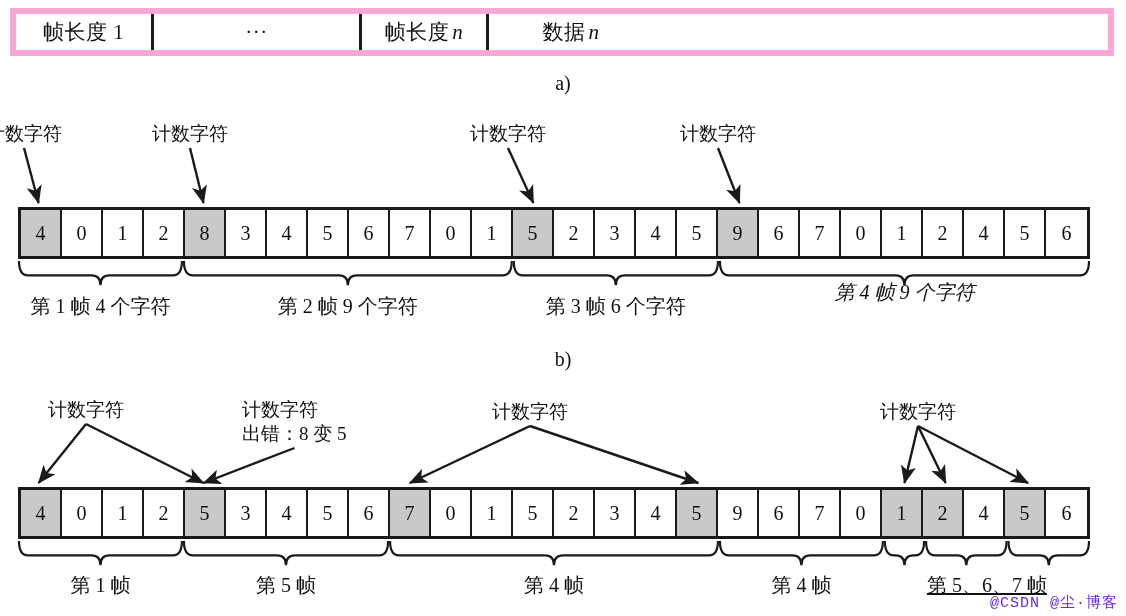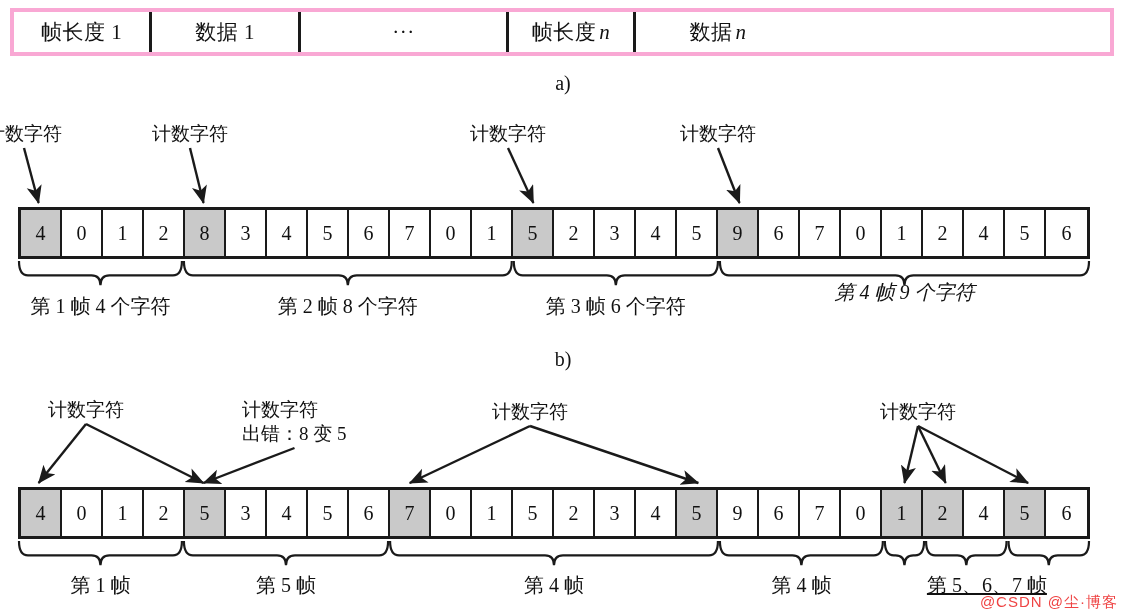--- a/index.html
+++ b/index.html
@@ -6,21 +6,21 @@
   body{
     width:1126px;height:616px;
     font-family:"Liberation Serif","DejaVu Serif",serif;
     color:#111;position:relative;overflow:hidden;
   }
   #stage{position:absolute;left:0;top:0;width:1126px;height:616px;}
 
   
   .fmt-table{
     position:absolute;left:10px;top:8px;width:1104px;height:48px;
-    border:4px solid #f9a8d4;box-sizing:border-box;display:flex;
+    border:6px solid #f9a8d4;box-sizing:border-box;display:flex;
     background:#fff;
   }
   .fmt-cell{
     border-right:3px solid #1a1a1a;box-sizing:border-box;
     display:flex;align-items:center;justify-content:center;
     font-size:21px;letter-spacing:.5px;white-space:nowrap;
   }
   .fmt-cell:last-child{border-right:none;}
   .fmt-cell .it{font-style:italic;padding-left:3px;}
 
@@ -58,36 +58,33 @@
   
   .cap{
     position:absolute;font-size:20px;white-space:nowrap;text-align:center;
   }
 
   svg.overlay{position:absolute;left:0;top:0;width:1126px;height:616px;
     pointer-events:none;}
 
   .wm{
     position:absolute;right:8px;bottom:4px;
-    font-size:15px;color:#ef4444;font-family:Liberation Sans, sans-serif;
+    font-size:15px;color:#6d28d9;font-family:Liberation Mono, monospace;
     letter-spacing:1px;
   }
 </style>
 </head>
 <body>
 
 <div id="stage">
 
   <div class="fmt-table" id="fmt-table">
       <div class="fmt-cell" style="width: 138px;">
         <span>帧长度 1</span>
       </div>
-      <div class="fmt-cell" style="width: 149px;">
-        <span>数据 1</span>
-      </div>
       <div class="fmt-cell" style="width: 208px;">
         <span>···</span>
       </div>
       <div class="fmt-cell" style="width: 127px;">
         <span>帧长度</span>
         <span class="it">n</span>
       </div>
       <div class="fmt-cell" style="width: 164px;">
         <span>数据</span>
         <span class="it">n</span>
@@ -177,21 +174,21 @@
       </div>
       <div class="anno" style="left: 492px; top: 400px;">
         <div>计数字符</div>
       </div>
       <div class="anno" style="left: 880px; top: 400px;">
         <div>计数字符</div>
       </div>
     </div>
   <div id="cap-layer">
       <div class="cap" style="left: 19px; width: 162.923px; top: 293px;">第 1 帧 4 个字符</div>
-      <div class="cap" style="left: 183.923px; width: 327.846px; top: 293px;">第 2 帧 8 个字符</div>
+      <div class="cap" style="left: 183.923px; width: 327.846px; top: 293px;">第 2 帧 9 个字符</div>
       <div class="cap" style="left: 513.769px; width: 204.154px; top: 293px;">第 3 帧 6 个字符</div>
       <div class="cap" style="left: 719.923px; width: 369.077px; top: 279px; font-style: italic;">第 4 帧 9 个字符</div>
       <div class="cap" style="left: 19px; width: 162.923px; top: 572px;">第 1 帧</div>
       <div class="cap" style="left: 183.923px; width: 204.154px; top: 572px;">第 5 帧</div>
       <div class="cap" style="left: 390.077px; width: 327.846px; top: 572px;">第 4 帧</div>
       <div class="cap" style="left: 719.923px; width: 162.923px; top: 572px;">第 4 帧</div>
       <div class="cap" style="left: 884.846px; width: 204.154px; top: 572px; text-decoration: underline;">第 5、6、7 帧</div>
     </div>
 
   <svg class="overlay" id="overlay" viewBox="0 0 1126 616">

